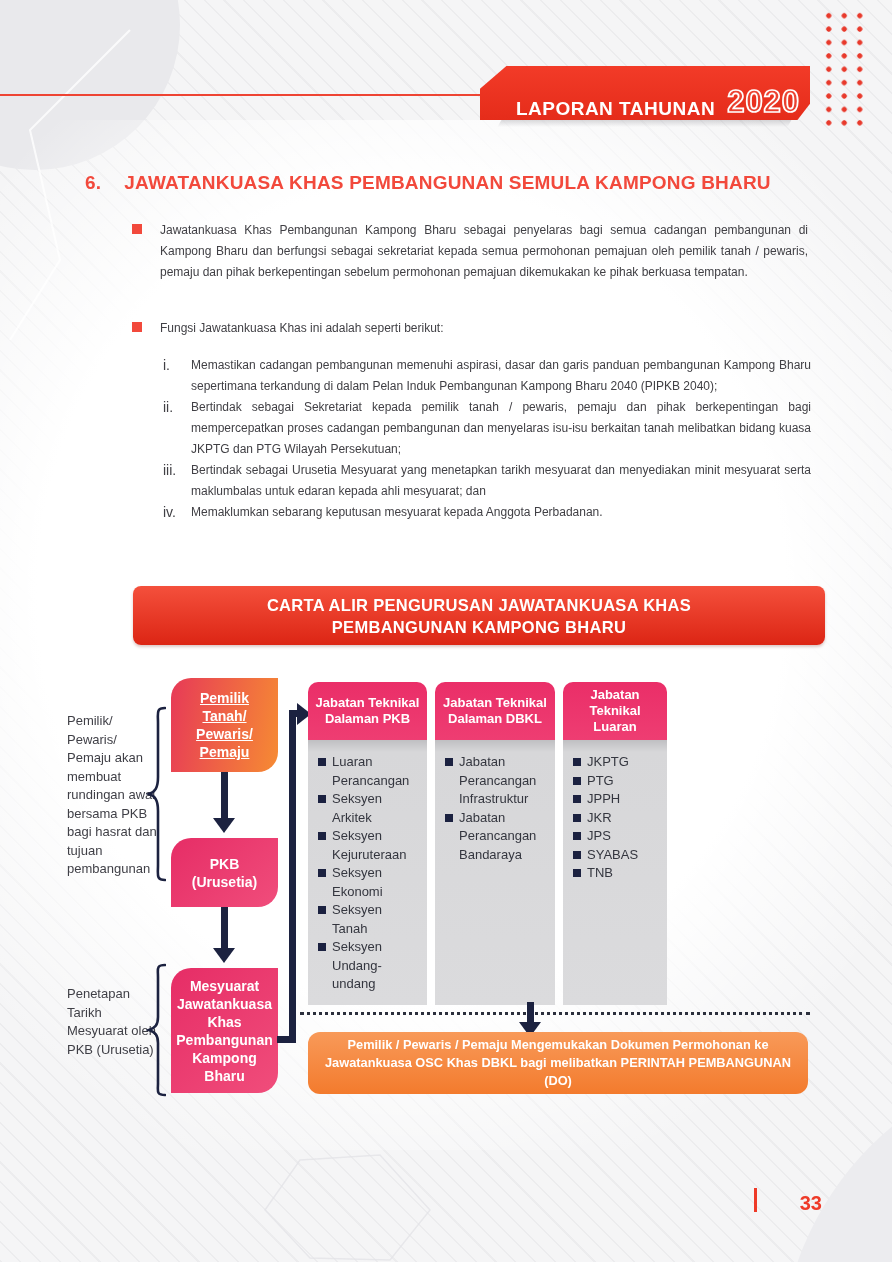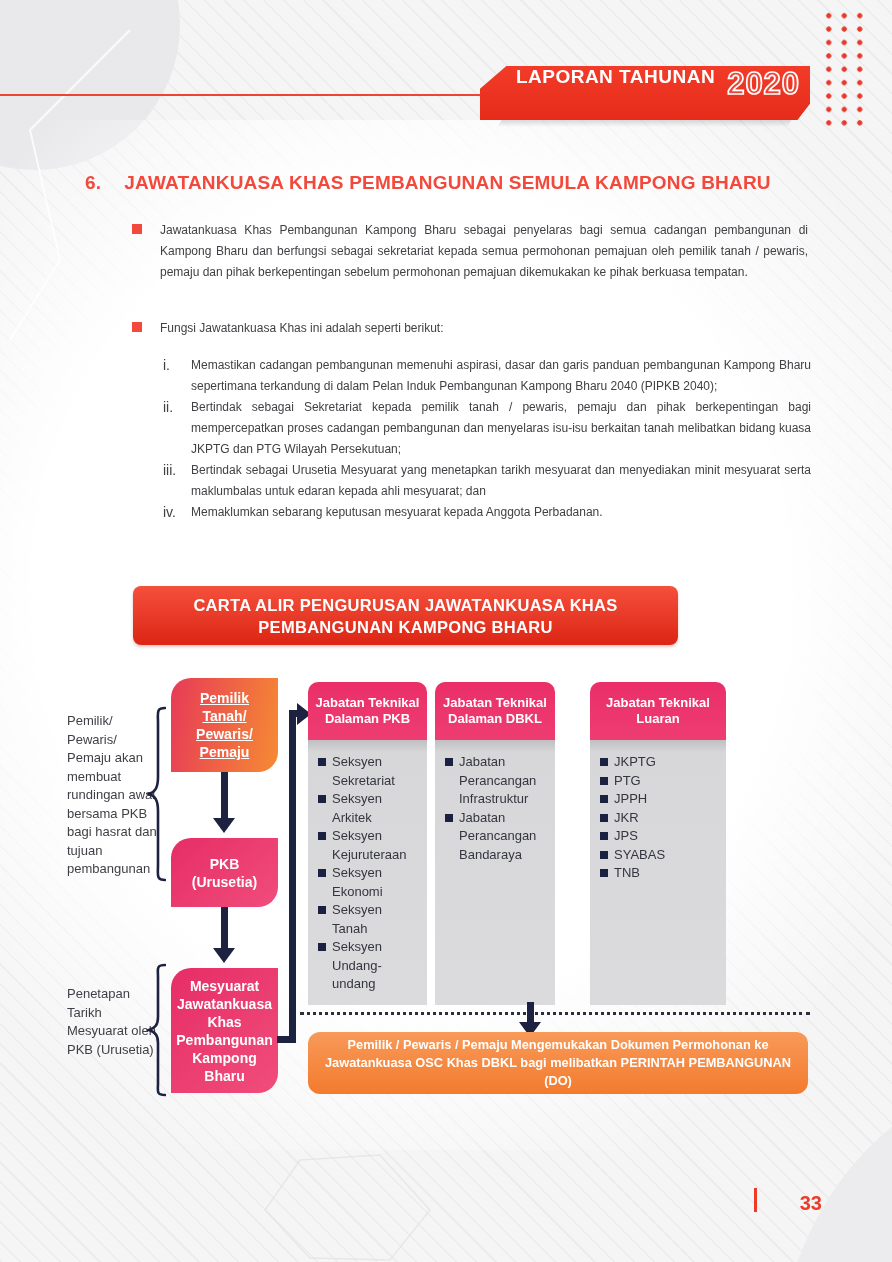--- a/index.html
+++ b/index.html
@@ -19,21 +19,21 @@
     position:absolute; left:-40px; top:120px; width:960px; height:1030px;
     background:radial-gradient(ellipse at 47% 46%, #ffffff 52%, rgba(255,255,255,0) 78%);
   }
 
   
   .red-rule{ position:absolute; left:0; top:94px; width:486px; height:2px; background:#ee4433; }
   .ribbon{
     position:absolute; left:480px; top:66px; width:330px; height:54px;
     background:linear-gradient(180deg,#f23b28,#e52c1a);
     clip-path:polygon(0 42%, 8% 0, 100% 0, 100% 70%, 96.2% 100%, 0 100%);
-    display:flex; align-items:flex-start; justify-content:center; gap:12px;
+    display:flex; align-items:flex-end; justify-content:center; gap:12px;
     padding-left:26px;
   }
   .ribbon-shadow{ position:absolute; left:500px; top:118px; width:290px; height:9px;
     background:linear-gradient(180deg, rgba(90,90,100,.28), rgba(90,90,100,0)); transform:skewX(-30deg); }
   .ribbon-label{ color:#fff; font-weight:bold; font-size:19px; letter-spacing:.5px; }
   .ribbon-year{ font-size:31px; font-weight:bold; color:rgba(255,255,255,.08);
     -webkit-text-stroke:1.7px #ffffff; letter-spacing:1px; }
   .dots{ position:absolute; left:818px; top:6px; width:48px; height:120px;
     background-image:radial-gradient(circle,#e8392b 2.3px, rgba(0,0,0,0) 2.9px);
     background-size:15.5px 13.4px; background-position:3px 3px; }
@@ -46,21 +46,21 @@
   .p1{ position:absolute; left:160px; top:220px; width:648px; text-align:justify; }
   .p2{ position:absolute; left:160px; top:318px; width:648px; }
   .sq1{ left:132px; top:224px; } .sq2{ left:132px; top:322px; }
   .fn-list{ position:absolute; left:163px; top:355px; width:648px; }
   .fn-item{ display:flex; }
   .fn-marker{ width:28px; flex:none; color:#414045; font-size:14px; line-height:21px; }
   .fn-text{ flex:1; text-align:justify; }
 
   
   .chart-banner{
-    position:absolute; left:133px; top:586px; width:545px; height:59px; border-radius:8px;
+    position:absolute; left:133px; top:586px; width:692px; height:59px; border-radius:8px;
     background:linear-gradient(180deg,#f4503c,#dc2514);
     display:flex; flex-direction:column; align-items:center; justify-content:center;
     color:#fff; font-weight:bold; font-size:16.5px; letter-spacing:.3px; line-height:22px;
     box-shadow:0 2px 3px rgba(120,40,30,.25);
   }
 
   
   .note{ position:absolute; left:67px; width:96px; color:#3f3f46; font-size:13px; line-height:18.5px; }
   .note1{ top:712px; } .note2{ top:985px; }
   .brace{ position:absolute; left:146px; }
@@ -188,21 +188,21 @@
   <div class="hstem navy" style="left:277px; top:1036px; width:19px;"></div>
   <div class="vstem navy" style="left:289px; top:710px; height:333px;"></div>
   <div class="hstem navy" style="left:289px; top:710px; width:10px;"></div>
   <div class="arr-right" style="left:297px; top:702.5px;"></div>
 
   <div class="col" style="left:308px; width:119px;">
     <div class="col-head">Jabatan Teknikal Dalaman PKB</div>
     <div class="col-body">
       <div class="ci">
           <span class="sq"></span>
-          <span>Seksyen Sekretariat</span>
+          <span>Luaran Perancangan</span>
         </div>
       <div class="ci">
           <span class="sq"></span>
           <span>Seksyen Arkitek</span>
         </div>
       <div class="ci">
           <span class="sq"></span>
           <span>Seksyen Kejuruteraan</span>
         </div>
       <div class="ci">
@@ -227,21 +227,21 @@
           <span class="sq"></span>
           <span>Jabatan Perancangan Infrastruktur</span>
         </div>
       <div class="ci">
           <span class="sq"></span>
           <span>Jabatan Perancangan Bandaraya</span>
         </div>
     </div>
   </div>
 
-  <div class="col" style="left:590px; width:136px;">
+  <div class="col" style="left:563px; width:104px;">
     <div class="col-head">Jabatan Teknikal Luaran</div>
     <div class="col-body">
       <div class="ci">
           <span class="sq"></span>
           <span>JKPTG</span>
         </div>
       <div class="ci">
           <span class="sq"></span>
           <span>PTG</span>
         </div>

